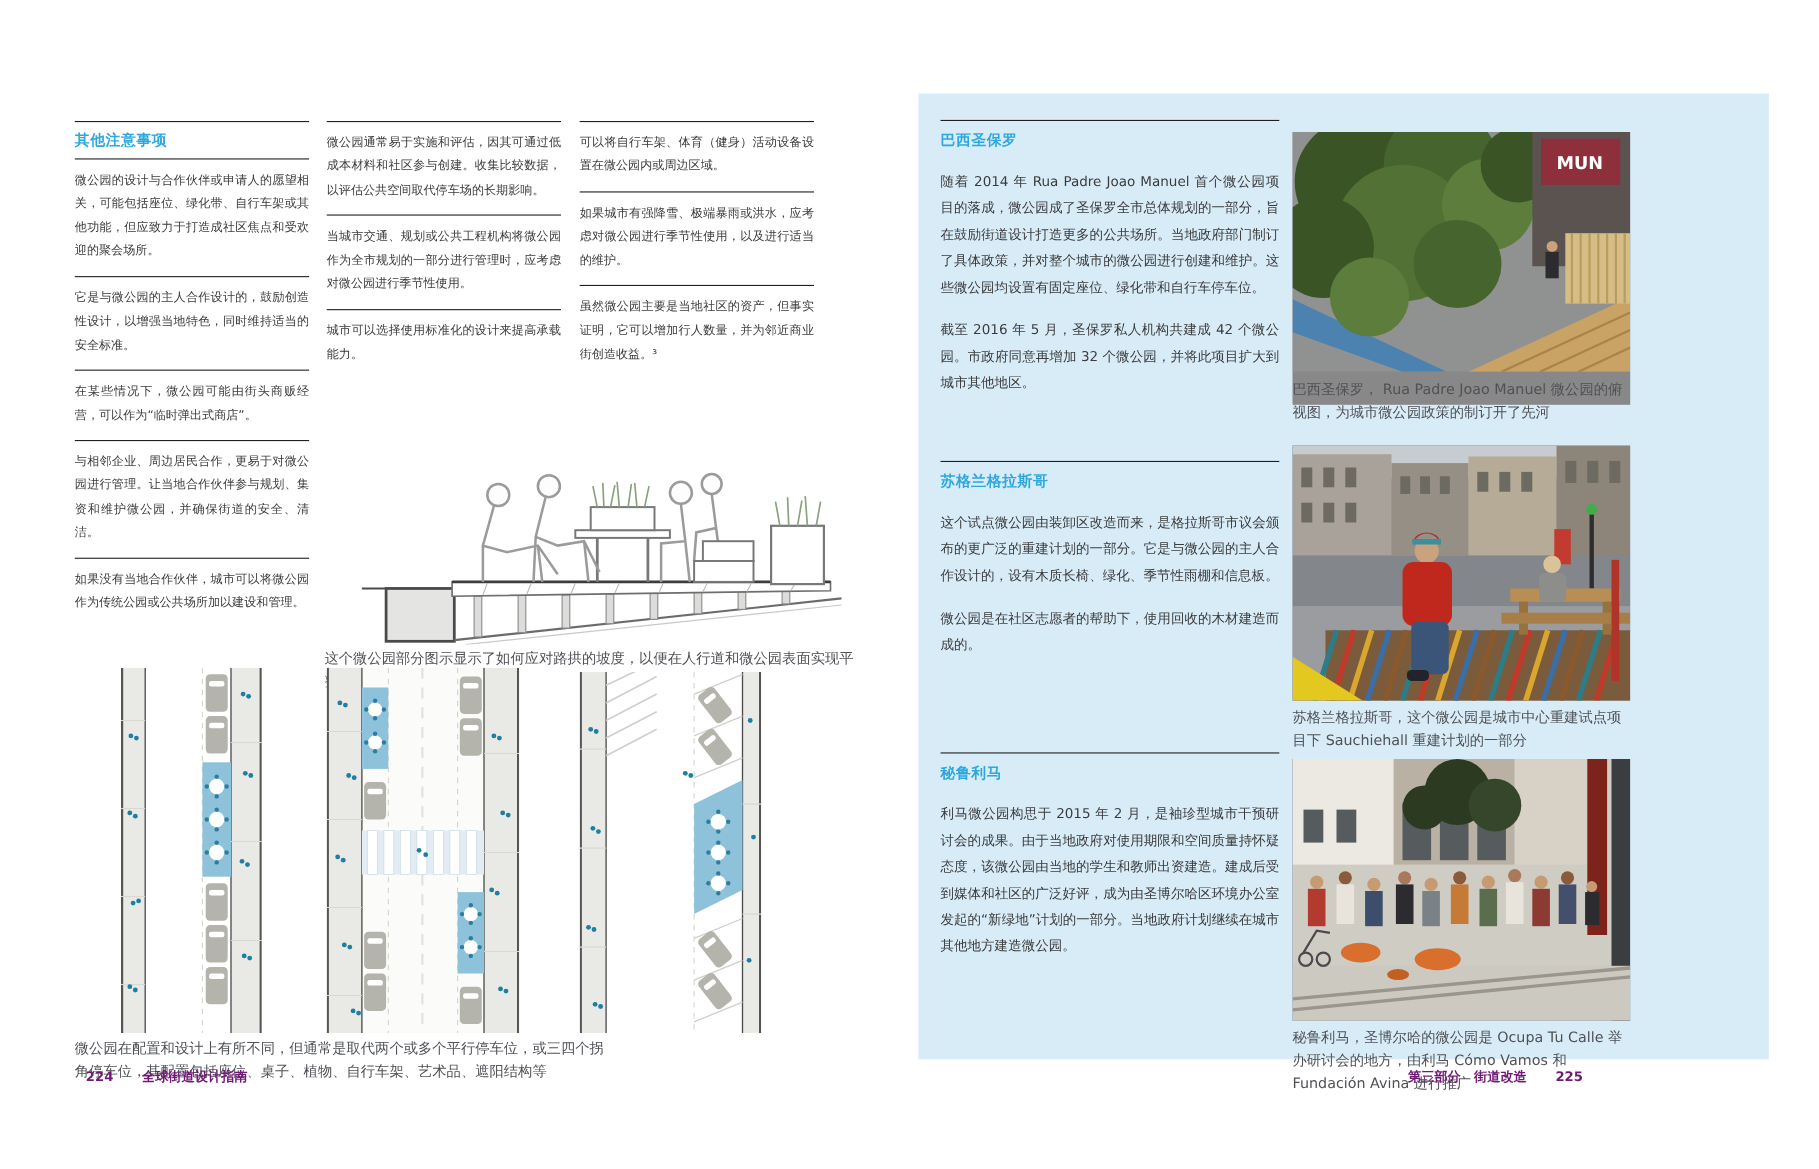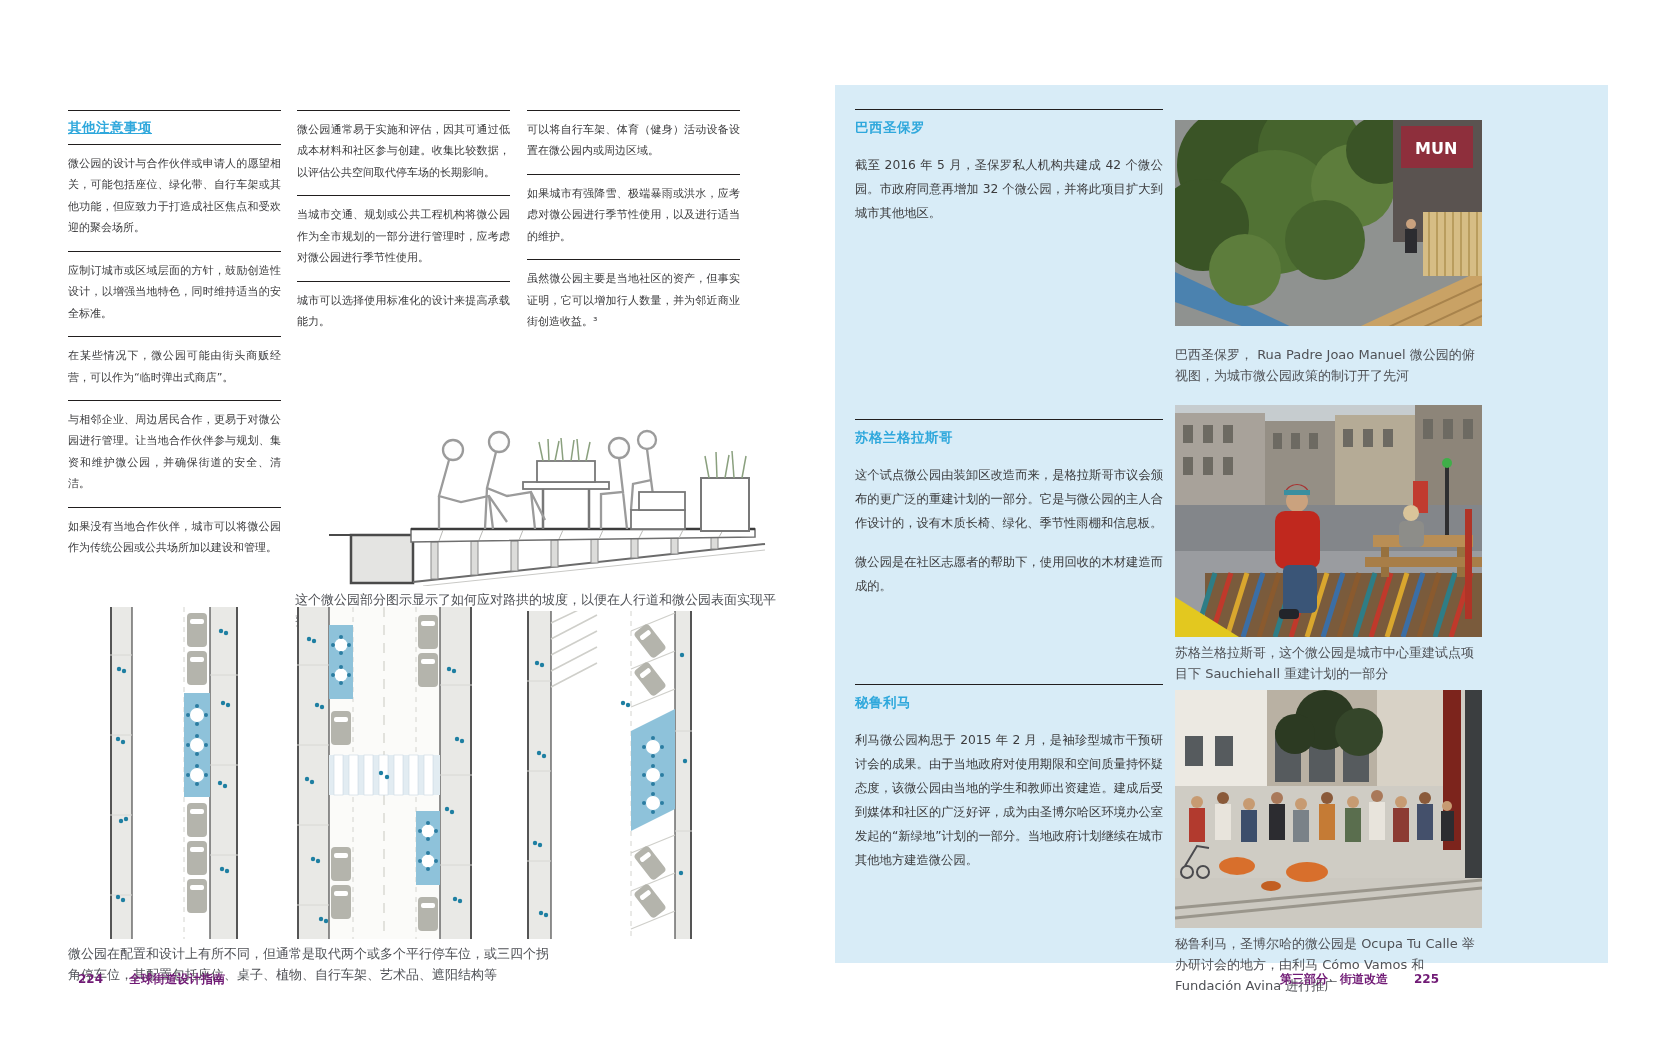--- a/index.html
+++ b/index.html
@@ -15,21 +15,20 @@
 
   
   .col { position:absolute; top:110px; width:213px; }
   .col .hdr {
     border-top:1px solid #211e1e;
     padding:8px 0 7px;
     color:#2fa8dc;
     font-weight:bold;
     font-size:13.5px;
     letter-spacing:.5px;
-    text-decoration:underline;
   }
   .col p {
     border-top:1px solid #211e1e;
     padding:8px 0 12px;
     font-size:11px;
     line-height:1.95;
     text-align:justify;
   }
 
   
@@ -82,21 +81,21 @@
 
   svg { shape-rendering:auto; }
   .plan-diagram, .section-diagram { position:absolute; }
 </style>
 </head>
 <body>
 
 <div class="col" style="left:68px">
   <div class="hdr">其他注意事项</div>
   <p>微公园的设计与合作伙伴或申请人的愿望相关，可能包括座位、绿化带、自行车架或其他功能，但应致力于打造成社区焦点和受欢迎的聚会场所。</p>
-  <p>应制订城市或区域层面的方针，鼓励创造性设计，以增强当地特色，同时维持适当的安全标准。</p>
+  <p>它是与微公园的主人合作设计的，鼓励创造性设计，以增强当地特色，同时维持适当的安全标准。</p>
   <p>在某些情况下，微公园可能由街头商贩经营，可以作为“临时弹出式商店”。</p>
   <p>与相邻企业、周边居民合作，更易于对微公园进行管理。让当地合作伙伴参与规划、集资和维护微公园，并确保街道的安全、清洁。</p>
   <p>如果没有当地合作伙伴，城市可以将微公园作为传统公园或公共场所加以建设和管理。</p>
 </div>
 
 <div class="col" style="left:297px">
   <p>微公园通常易于实施和评估，因其可通过低成本材料和社区参与创建。收集比较数据，以评估公共空间取代停车场的长期影响。</p>
   <p>当城市交通、规划或公共工程机构将微公园作为全市规划的一部分进行管理时，应考虑对微公园进行季节性使用。</p>
   <p>城市可以选择使用标准化的设计来提高承载能力。</p>
 </div>
@@ -458,23 +457,24 @@
 <div class="abs cap" style="left:68px; top:944px; width:486px;">微公园在配置和设计上有所不同，但通常是取代两个或多个平行停车位，或三四个拐角停车位，其配置包括座位、桌子、植物、自行车架、艺术品、遮阳结构等</div>
 
 <div class="foot" style="left:78px;">
   <span>224</span><span class="gap"></span><span>全球街道设计指南</span>
 </div>
 
 <div class="panel">
 
   <div class="sec" style="top:24px;">
     <h3>巴西圣保罗</h3>
+    <p>随着 2014 年 Rua Padre Joao Manuel 首个微公园项目的落成，微公园成了圣保罗全市总体规划的一部分，旨在鼓励街道设计打造更多的公共场所。当地政府部门制订了具体政策，并对整个城市的微公园进行创建和维护。这些微公园均设置有固定座位、绿化带和自行车停车位。</p>
     <p>截至 2016 年 5 月，圣保罗私人机构共建成 42 个微公园。市政府同意再增加 32 个微公园，并将此项目扩大到城市其他地区。</p>
   </div>
-  <div class="photo" style="top:35px; height:206px;">
+  <div class="photo" style="top:35px; height:248px;">
     <svg width="307" height="218" viewBox="0 0 307 218">
       <rect width="307" height="218" fill="#8f9290"></rect>
       <polygon points="0,152 140,218 100,218 0,182" fill="#3f7fb5" opacity="0.85"></polygon>
       <g>
         <circle cx="60" cy="45" r="58" fill="#3a5426"></circle>
           <circle cx="135" cy="30" r="52" fill="#46642d"></circle>
         <circle cx="100" cy="92" r="62" fill="#517234"></circle>
           <circle cx="28" cy="105" r="46" fill="#3a5426"></circle>
         <circle cx="178" cy="66" r="42" fill="#5d7d3c"></circle>
           <circle cx="150" cy="120" r="40" fill="#46642d"></circle>

